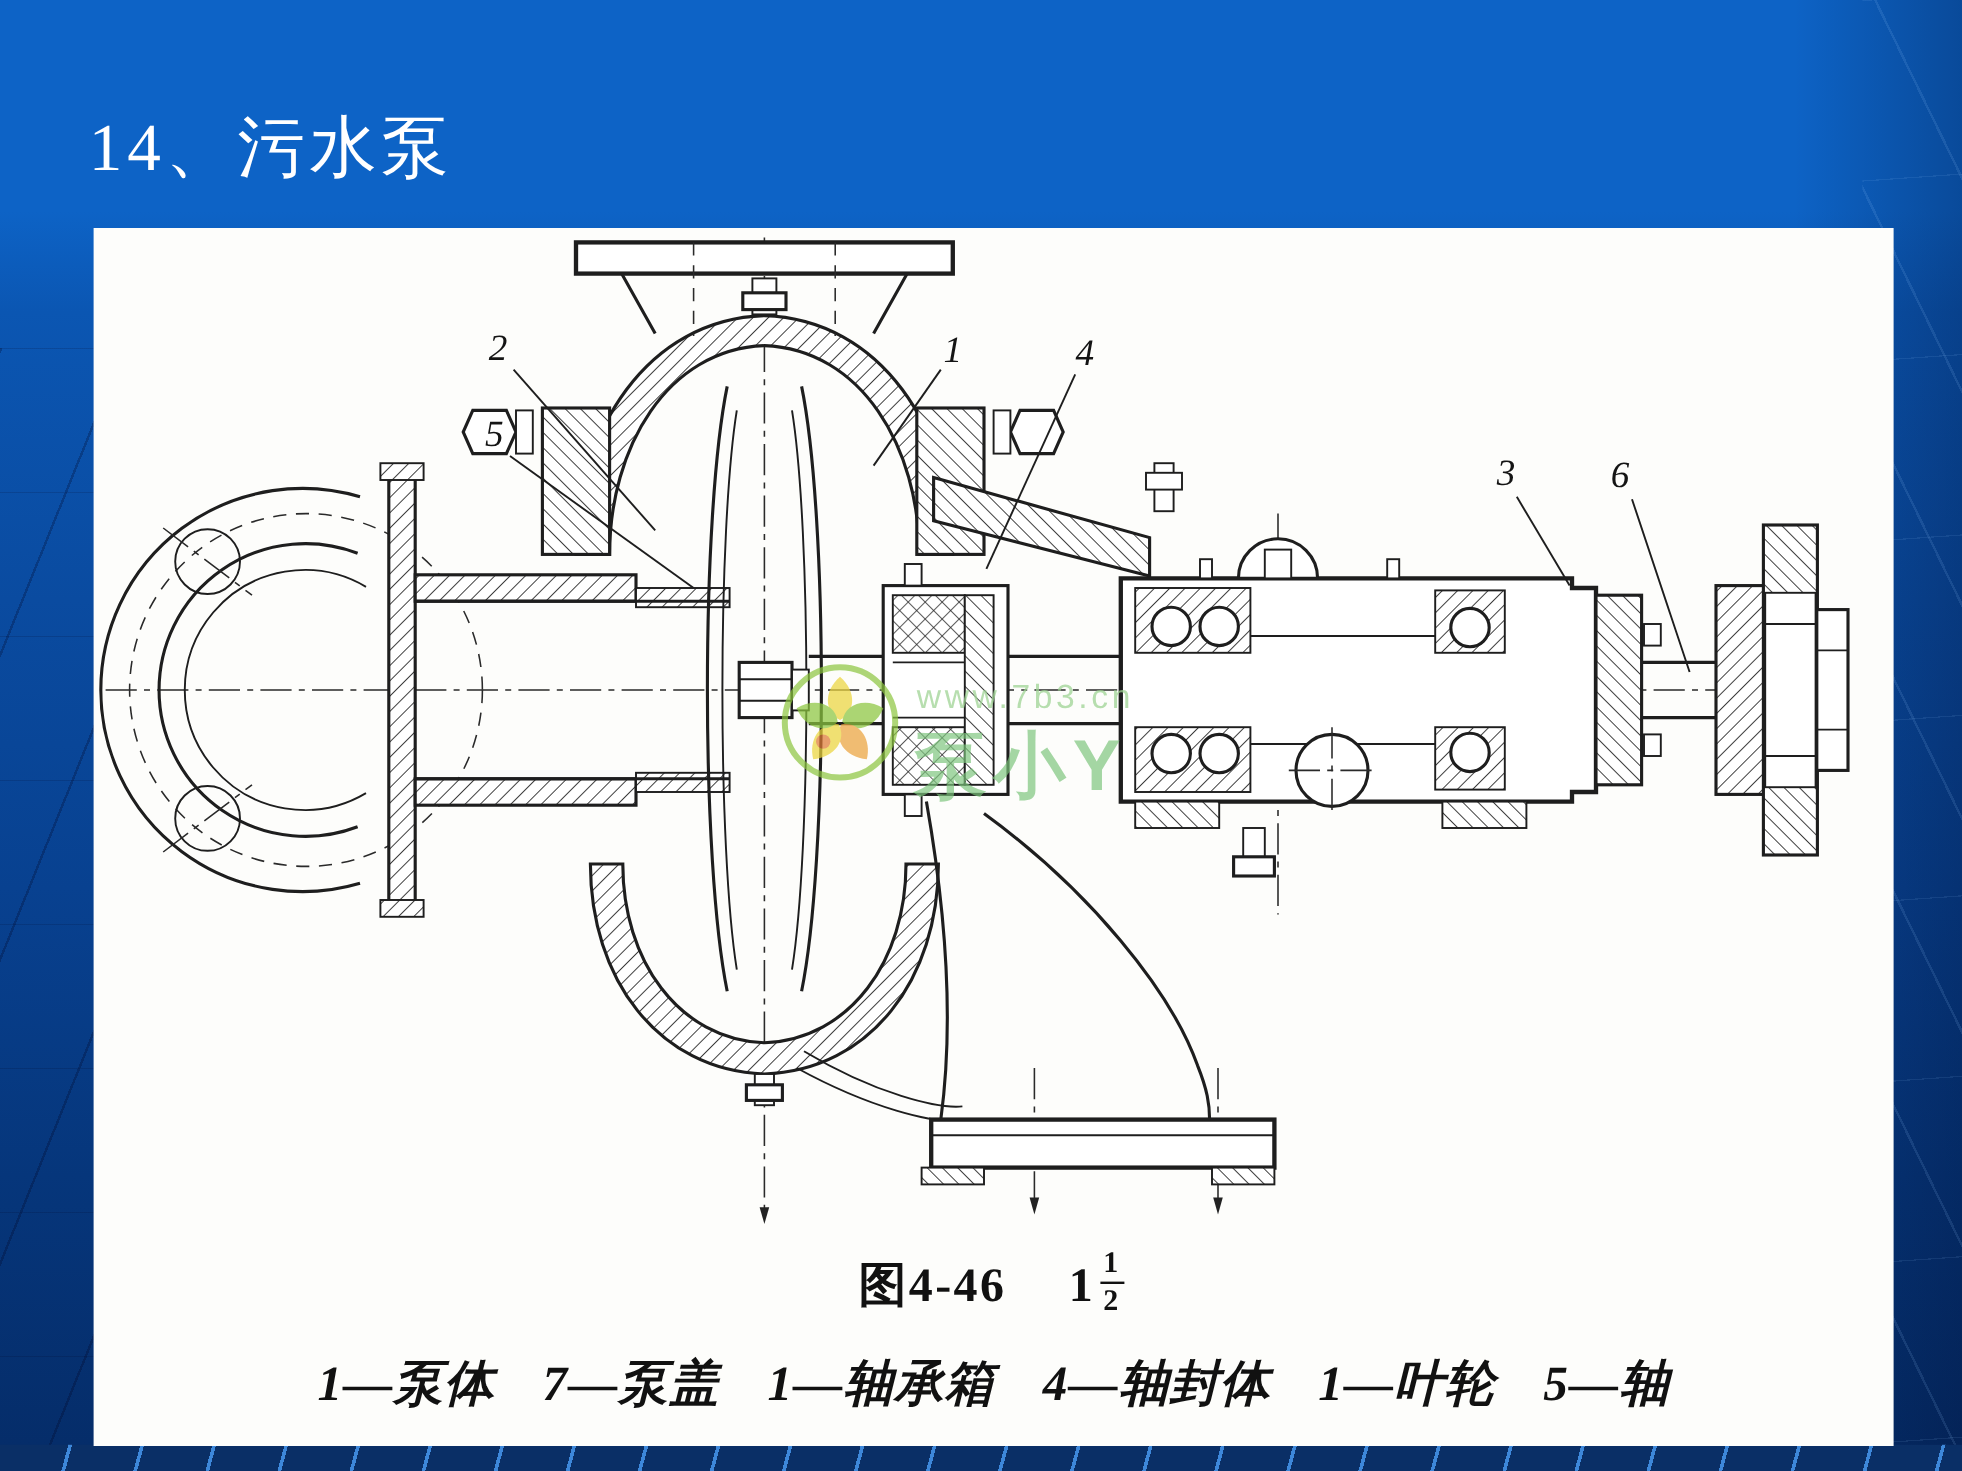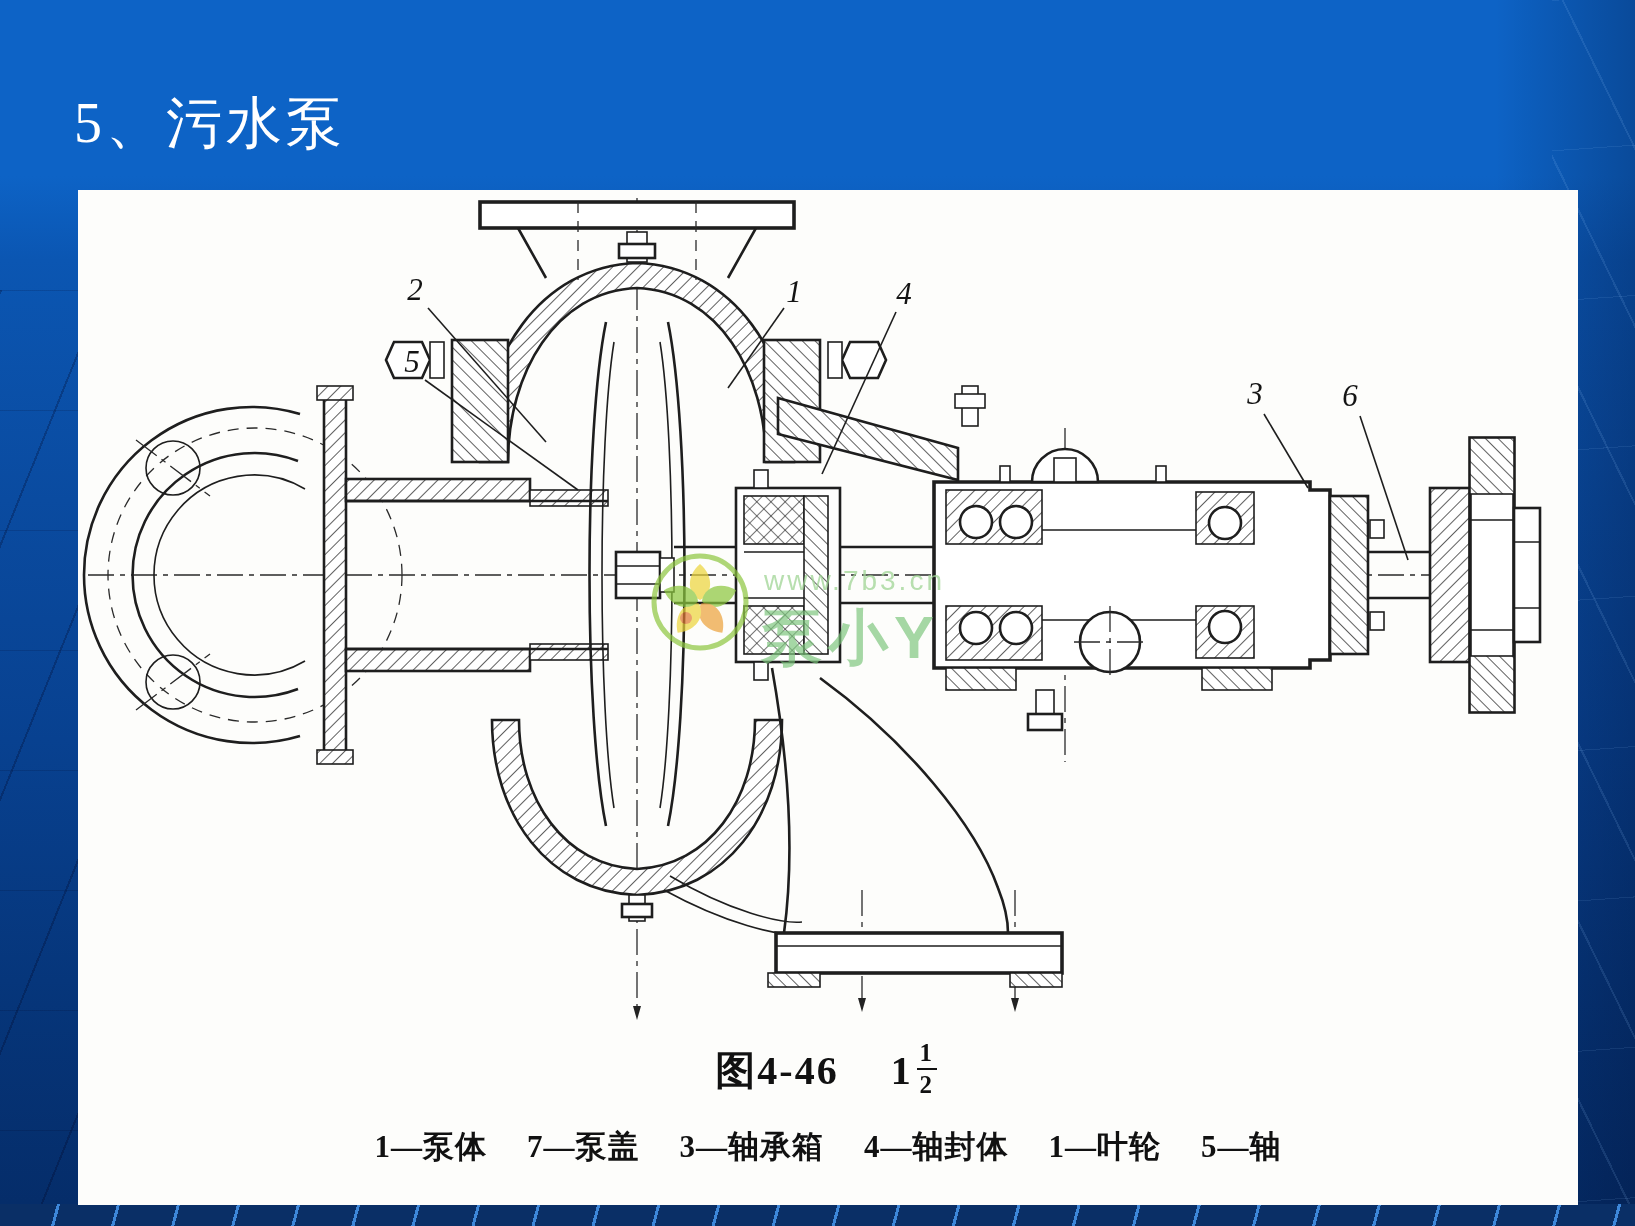--- a/index.html
+++ b/index.html
@@ -57,32 +57,32 @@
   }
   .cap-gap{display:inline-block;width:52px;}
   .model{display:inline-flex;align-items:center;}
   .frac{display:inline-flex;flex-direction:column;align-items:center;
     font-size:25px;line-height:1.02;margin:0 4px;transform:translateY(-2px);}
   .frac .bar{display:block;width:20px;border-top:2.5px solid #111;margin:2px 0;}
 
   .figure-legend{
     position:absolute;left:0;top:936px;width:100%;
     display:flex;justify-content:center;gap:40px;
-    color:#111;font-size:31px;font-weight:700;letter-spacing:1px;white-space:nowrap;
+    color:#111;font-size:41px;font-weight:700;letter-spacing:1px;white-space:nowrap;font-style:italic;
   }
 </style>
 </head>
 <body>
 
 <div class="bg-shade-right"></div>
 <div class="bg-grid-left"></div>
 <div class="bg-grid-right"></div>
 <div class="bg-bottom-strip"></div>
 
-<div class="slide-title">5、污水泵</div>
+<div class="slide-title">14、污水泵</div>
 
 <div class="figure-panel">
 
   <svg width="1500" height="845" viewBox="0 0 1500 845">
     <defs>
       <pattern id="hatchA" width="9" height="9" patternUnits="userSpaceOnUse" patternTransform="rotate(45)">
         <rect width="9" height="9" fill="#ffffff"></rect>
         <line x1="0" y1="0" x2="0" y2="9" stroke="#2a2a2a" stroke-width="1.5"></line>
       </pattern>
       <pattern id="hatchB" width="9" height="9" patternUnits="userSpaceOnUse" patternTransform="rotate(-45)">
@@ -274,19 +274,19 @@
         <span>1</span>
         <span class="bar"></span>
         <span>2</span>
       </span>
     </span>
   </div>
 
   <div class="figure-legend">
     <span>1—泵体</span>
     <span>7—泵盖</span>
-    <span>3—轴承箱</span>
+    <span>1—轴承箱</span>
     <span>4—轴封体</span>
     <span>1—叶轮</span>
     <span>5—轴</span>
   </div>
 
 </div>
 
 </body></html>

